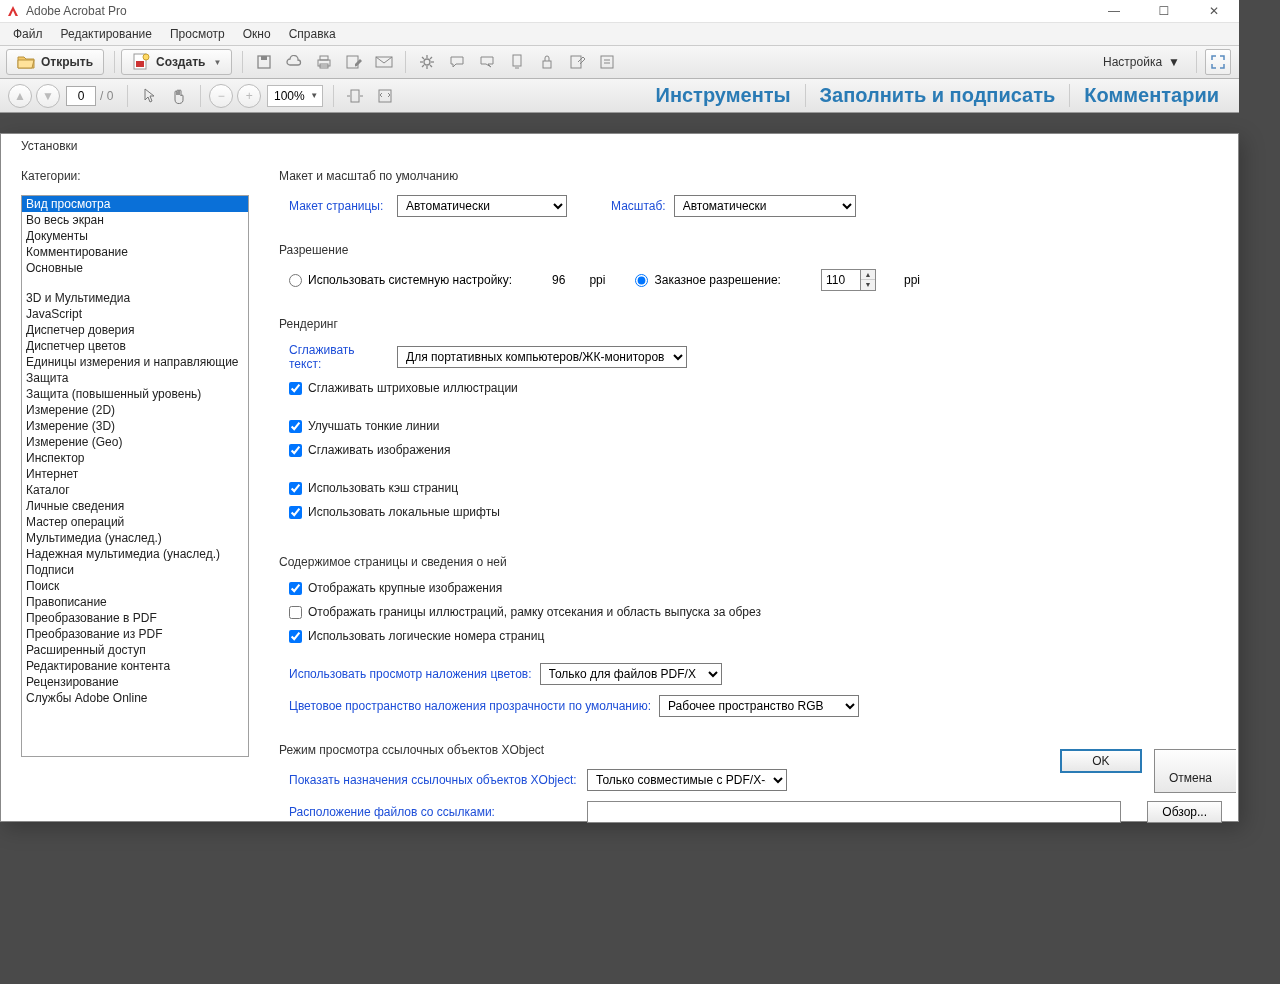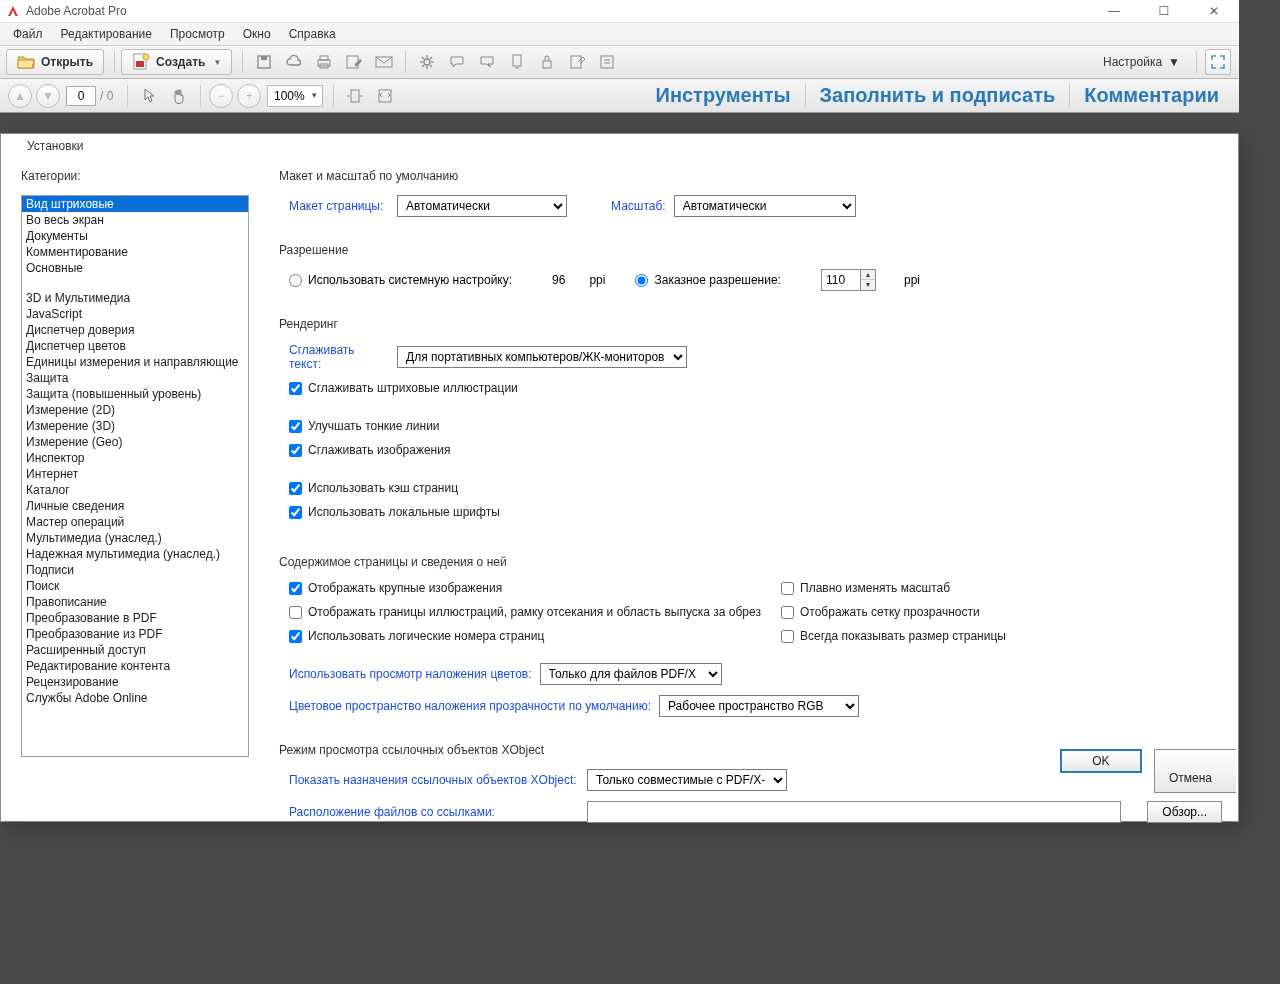--- a/index.html
+++ b/index.html
@@ -33,21 +33,21 @@
 .page-of { color:#888; margin-right:8px;}
 .zoom-box { display:flex; align-items:center; border:1px solid #bbb; background:#fff; height:22px; padding:0 4px; margin:0 4px;}
 .zoom-box .zval { min-width:34px; text-align:center;}
 .zoom-box .zarr { font-size:8px; color:#555; margin-left:4px;}
 .toolbar2 .spacer{flex:1;}
 .panel-link { color:#2a7bb5; font-weight:bold; padding: 0 14px; cursor:default; font-size:20px;}
 .panel-link.sep { border-left:1px solid #ccc;}
 
 
 .dialog { position:absolute; left:0; top:133px; width:1239px; height:689px; background:#fff; border:1px solid #888; box-shadow: 4px 6px 20px rgba(0,0,0,0.25);}
-.dialog .dlg-title { padding:5px 10px 6px 26px; color:#333; font-size:12px;}
+.dialog .dlg-title { padding:5px 10px 6px 20px; color:#333; font-size:12px;}
 .dlg-body { display:flex; padding: 10px 16px 0 20px; height: 620px;}
 .left-col { width: 240px; }
 .left-col .lbl-cat { color:#333; margin-bottom:12px; display:block;}
 .catlist { border:1px solid #a0a0a0; width:228px; height:562px; overflow-y:scroll; background:#fff; position:relative;}
 .catlist .citem { padding:1px 4px; color:#222; white-space:nowrap; cursor:default;}
 .catlist .citem.selected { background:#0a70d8; color:#fff;}
 .catlist .cspace { height:14px;}
 
 .right-col { flex:1; padding-left:18px; position:relative;}
 .section-title { color:#333; margin-bottom:12px;}
@@ -272,21 +272,21 @@
   <span class="panel-link sep">Заполнить и подписать</span>
   <span class="panel-link sep">Комментарии</span>
 </div>
 
 <div class="dialog">
   <div class="dlg-title">Установки</div>
   <div class="dlg-body">
     <div class="left-col">
       <span class="lbl-cat">Категории:</span>
       <div class="catlist">
-        <div class="citem selected">Вид штриховые</div>
+        <div class="citem selected">Вид просмотра</div>
         <div class="citem">Во весь экран</div>
         <div class="citem">Документы</div>
         <div class="citem">Комментирование</div>
         <div class="citem">Основные</div>
         <div class="cspace"></div>
         <div class="citem">3D и Мультимедиа</div>
         <div class="citem">JavaScript</div>
         <div class="citem">Диспетчер доверия</div>
         <div class="citem">Диспетчер цветов</div>
         <div class="citem">Единицы измерения и направляющие</div>
@@ -403,34 +403,20 @@
                 </div>
               <div class="chk-row" style="margin-top:10px;">
                   <input type="checkbox" style="">
                   <label>Отображать границы иллюстраций, рамку отсекания и область выпуска за обрез</label>
                 </div>
               <div class="chk-row" style="margin-top:10px;">
                   <input type="checkbox" checked="" style="">
                   <label>Использовать логические номера страниц</label>
                 </div>
             </div>
-            <div>
-              <div class="chk-row">
-                  <input type="checkbox" style="">
-                  <label>Плавно изменять масштаб</label>
-                </div>
-              <div class="chk-row" style="margin-top:10px;">
-                  <input type="checkbox" style="">
-                  <label>Отображать сетку прозрачности</label>
-                </div>
-              <div class="chk-row" style="margin-top:10px;">
-                  <input type="checkbox" style="">
-                  <label>Всегда показывать размер страницы</label>
-                </div>
-            </div>
           </div>
           <div class="row" style="margin-top:10px;">
             <label class="fld">Использовать просмотр наложения цветов:</label>
             <select class="sel w180"><option>Только для файлов PDF/X</option></select>
           </div>
           <div class="row">
             <label class="fld">Цветовое пространство наложения прозрачности по умолчанию:</label>
             <select class="sel w200"><option>Рабочее пространство RGB</option></select>
           </div>
         </div>

